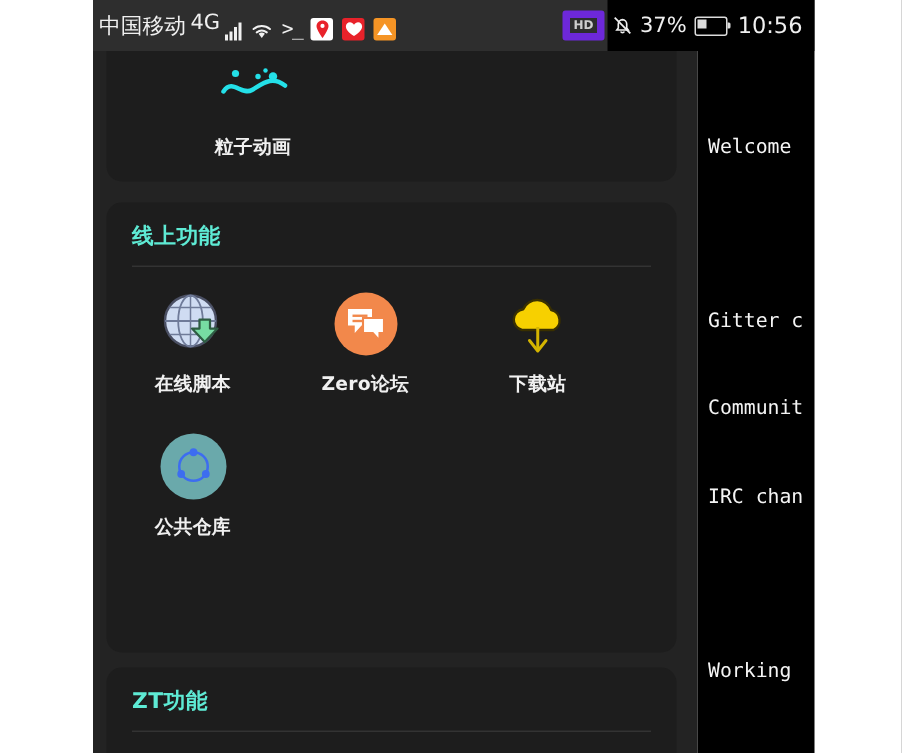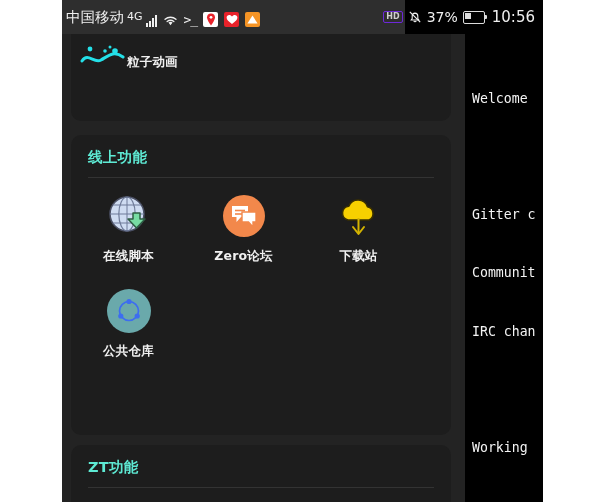--- a/index.html
+++ b/index.html
@@ -50,21 +50,21 @@
     margin-left: 4px;
     z-index: 2;
   }
   .sb-carrier {
     font-size: 14.5px;
     letter-spacing: 0px;
     color: #f0f0f0;
     font-family: "DejaVu Sans", sans-serif;
   }
   .sb-4g {
-    font-size: 11px;
+    font-size: 14px;
     color: #f0f0f0;
     position: relative;
     top: -4px;
     margin-left: 1px;
   }
   .sig-bars {
     display: inline-flex;
     align-items: flex-end;
     gap: 1px;
     height: 12px;
@@ -106,21 +106,21 @@
     right: 8px;
     display: flex;
     align-items: center;
     gap: 5px;
     z-index: 2;
     color: #efefef;
   }
   .hd-badge {
     font-size: 8px;
     font-weight: bold;
-    border: 1px solid #6d28d9;
+    border: 5px solid #6d28d9;
     border-radius: 2px;
     padding: 0px 2px;
     line-height: 10px;
     color: #cfcfcf;
   }
   .bell-mute { display: inline-flex; }
   .batt-pct { font-size: 14px; }
   .batt {
     width: 20px; height: 11px;
     border: 1.3px solid #dcdcdc;
@@ -204,21 +204,22 @@
   
   #card-particle {
     top: -46px;
     height: 133px;
   }
   #card-particle .inner {
     padding-top: 46px;
   }
   .particle-wrap {
     display: flex;
-    align-items: center;
+    flex-direction: column;
+    align-items: flex-end;
     width: 115px;
     margin-left: 8px;
   }
 
   
   #card-online {
     top: 101px;
     height: 300px;
   }
 

